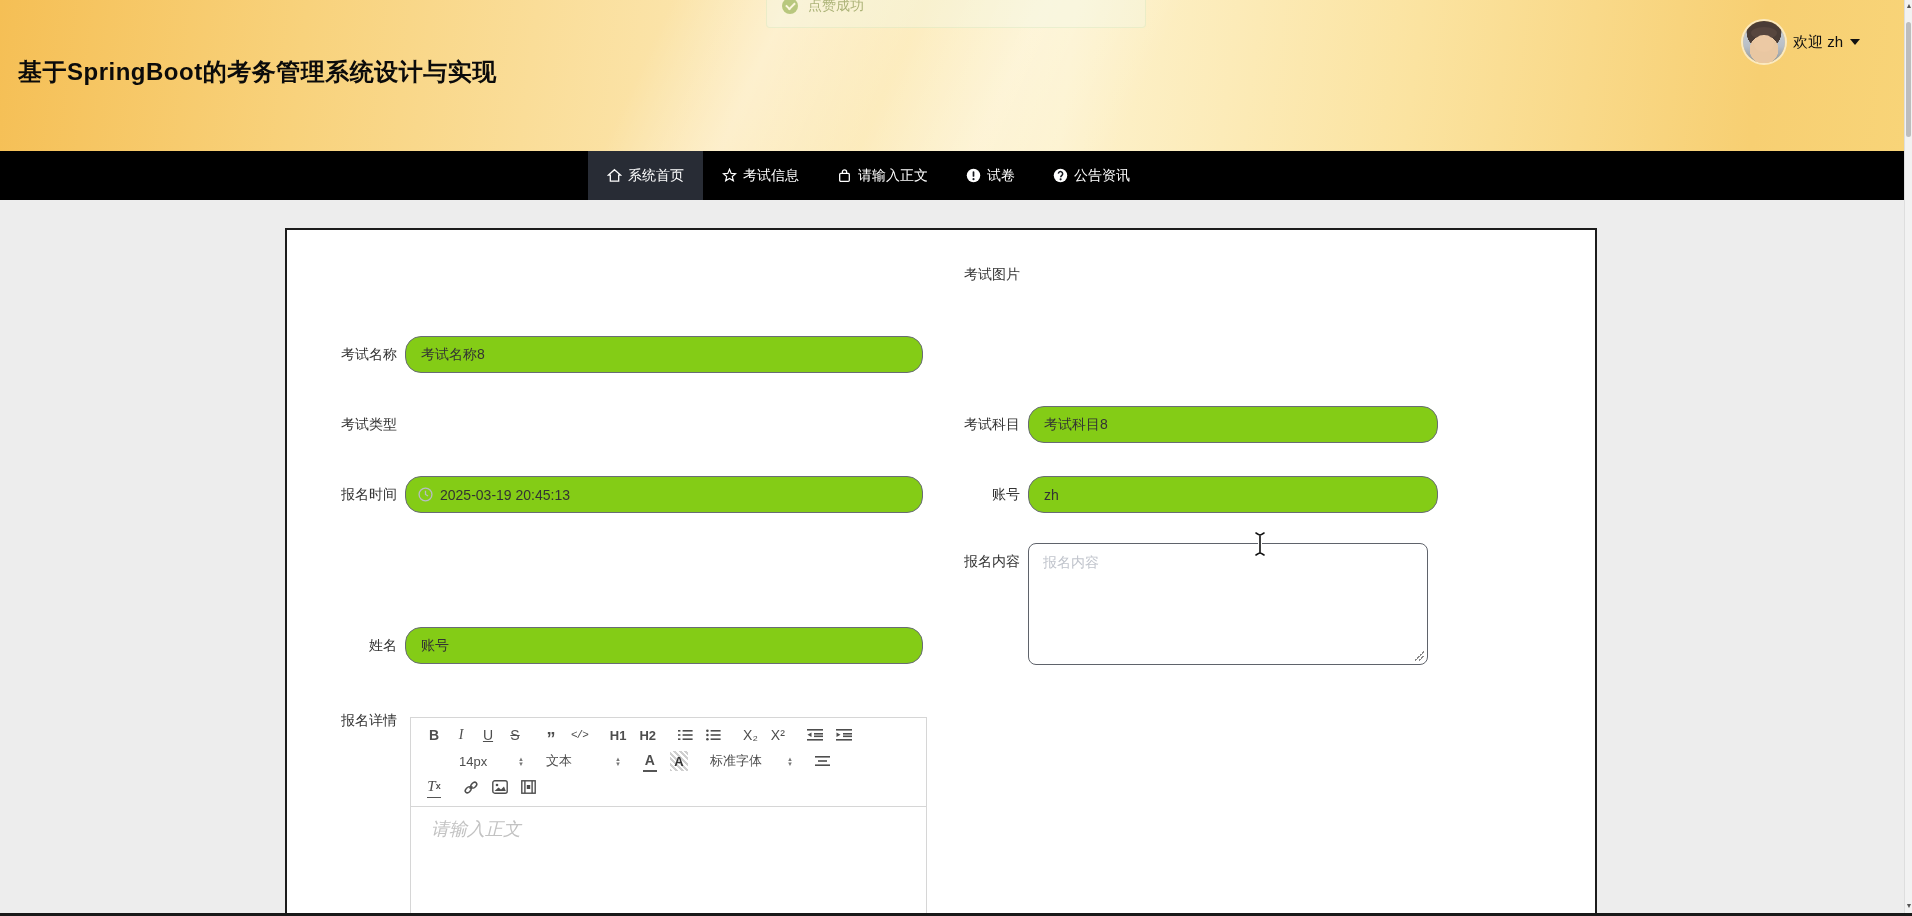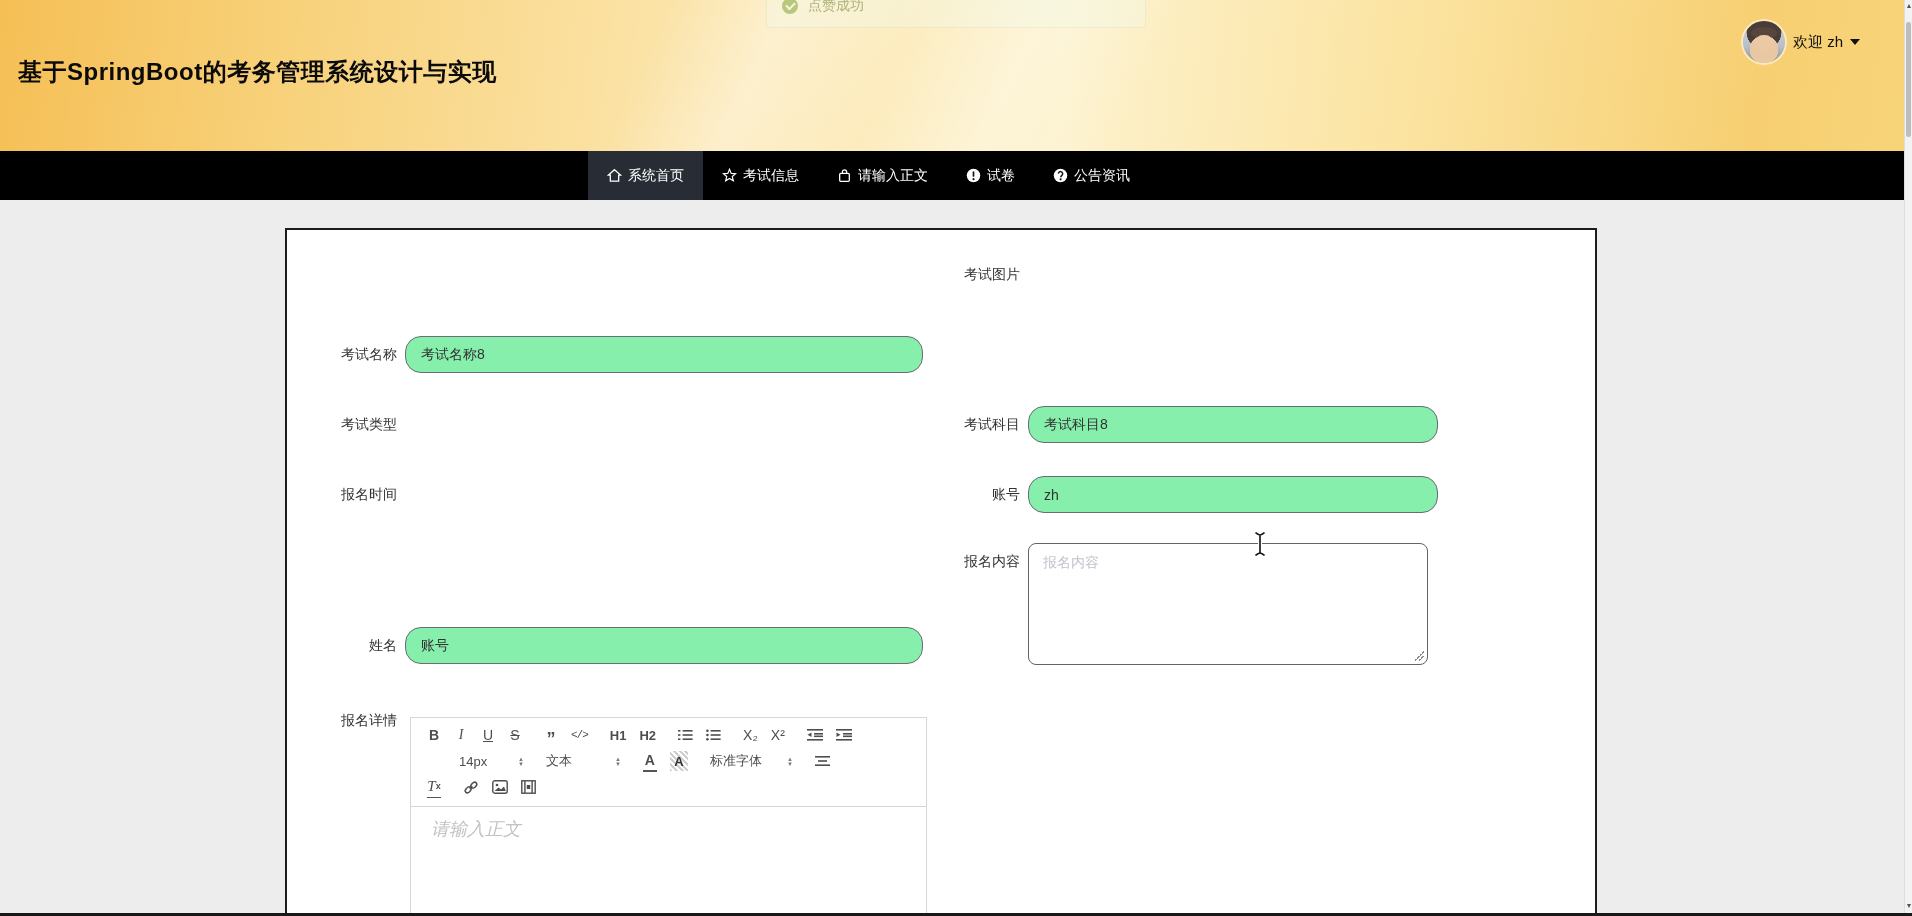--- a/index.html
+++ b/index.html
@@ -34,21 +34,21 @@
   .tabs{position:absolute;left:588px;top:0;height:49px;display:flex;}
   .tab{display:flex;align-items:center;gap:6px;padding:0 19px;height:49px;color:#fff;font-size:14px;cursor:pointer;box-sizing:border-box;}
   .tab.active{background:#282c35;}
   .tab svg{display:block;}
 
   
   .main-bg{position:absolute;left:0;top:200px;width:1912px;height:716px;background:#ededed;}
   .card{position:absolute;left:285px;top:228px;width:1312px;height:756px;background:#ffffff;border:2px solid #1c1c1c;box-sizing:border-box;}
 
   .flabel{position:absolute;width:120px;text-align:right;font-size:14px;color:#333;line-height:37px;}
-  .finput{position:absolute;height:37px;background:#86efac;border:1px solid #686c75;border-radius:16px;
+  .finput{position:absolute;height:37px;background:#84cc16;border:1px solid #686c75;border-radius:16px;
     display:flex;align-items:center;padding:0 15px;font-size:14px;color:#333;box-sizing:border-box;}
   .finput.with-icon{padding-left:34px;}
   .clock{position:absolute;left:12px;top:10px;}
 
   .ftextarea{position:absolute;left:1028px;top:543px;width:400px;height:122px;background:#fff;border:1px solid #5f636b;border-radius:8px;
     box-sizing:border-box;padding:10px 14px;font-size:14px;color:#c0c4cc;}
   .resize-grip{position:absolute;right:3px;bottom:3px;width:10px;height:10px;
     background:linear-gradient(135deg,transparent 0 50%,#888 50% 56%,transparent 56% 70%,#888 70% 76%,transparent 76%);}
 
   
@@ -169,20 +169,27 @@
   <div class="flabel" style="left:900px;top:256px;">考试图片</div>
 
   <div class="flabel" style="left:277px;top:336px;">考试名称</div>
   <div class="finput" style="left:405px;top:336px;width:518px;">
     <span>考试名称8</span>
   </div>
 
   <div class="flabel" style="left:277px;top:406px;">考试类型</div>
 
   <div class="flabel" style="left:277px;top:476px;">报名时间</div>
+  <div class="finput with-icon" style="left:405px;top:476px;width:518px;">
+    <span class="clock"><svg width="15" height="15" viewBox="0 0 14 14">
+          <circle cx="7" cy="7" r="6" fill="none" stroke="#b8bcc4" stroke-width="1.2"></circle>
+          <path d="M7 3.6 V7 L9.4 8.4" fill="none" stroke="#b8bcc4" stroke-width="1.2"></path>
+        </svg></span>
+    <span>2025-03-19 20:45:13</span>
+  </div>
 
   <div class="flabel" style="left:277px;top:627px;">姓名</div>
   <div class="finput" style="left:405px;top:627px;width:518px;">
     <span>账号</span>
   </div>
 
   <div class="flabel" style="left:900px;top:406px;">考试科目</div>
   <div class="finput" style="left:1028px;top:406px;width:410px;">
     <span>考试科目8</span>
   </div>

